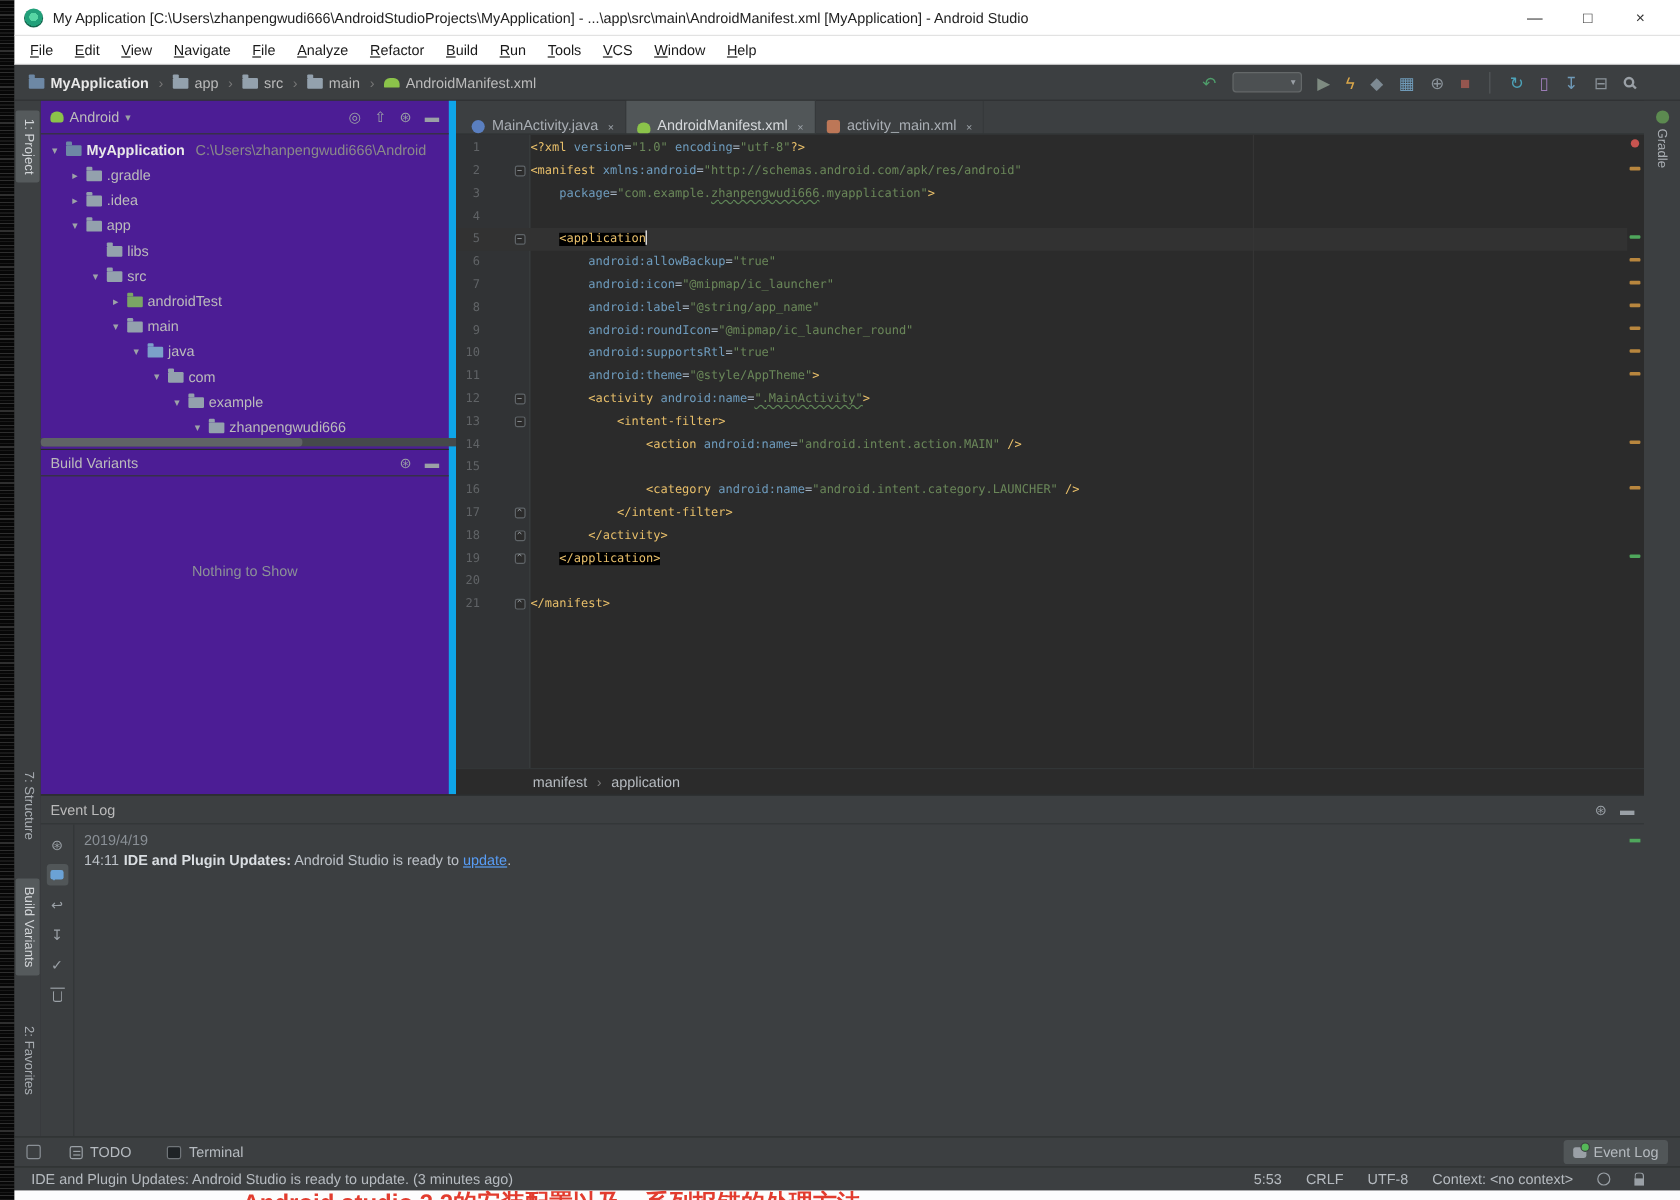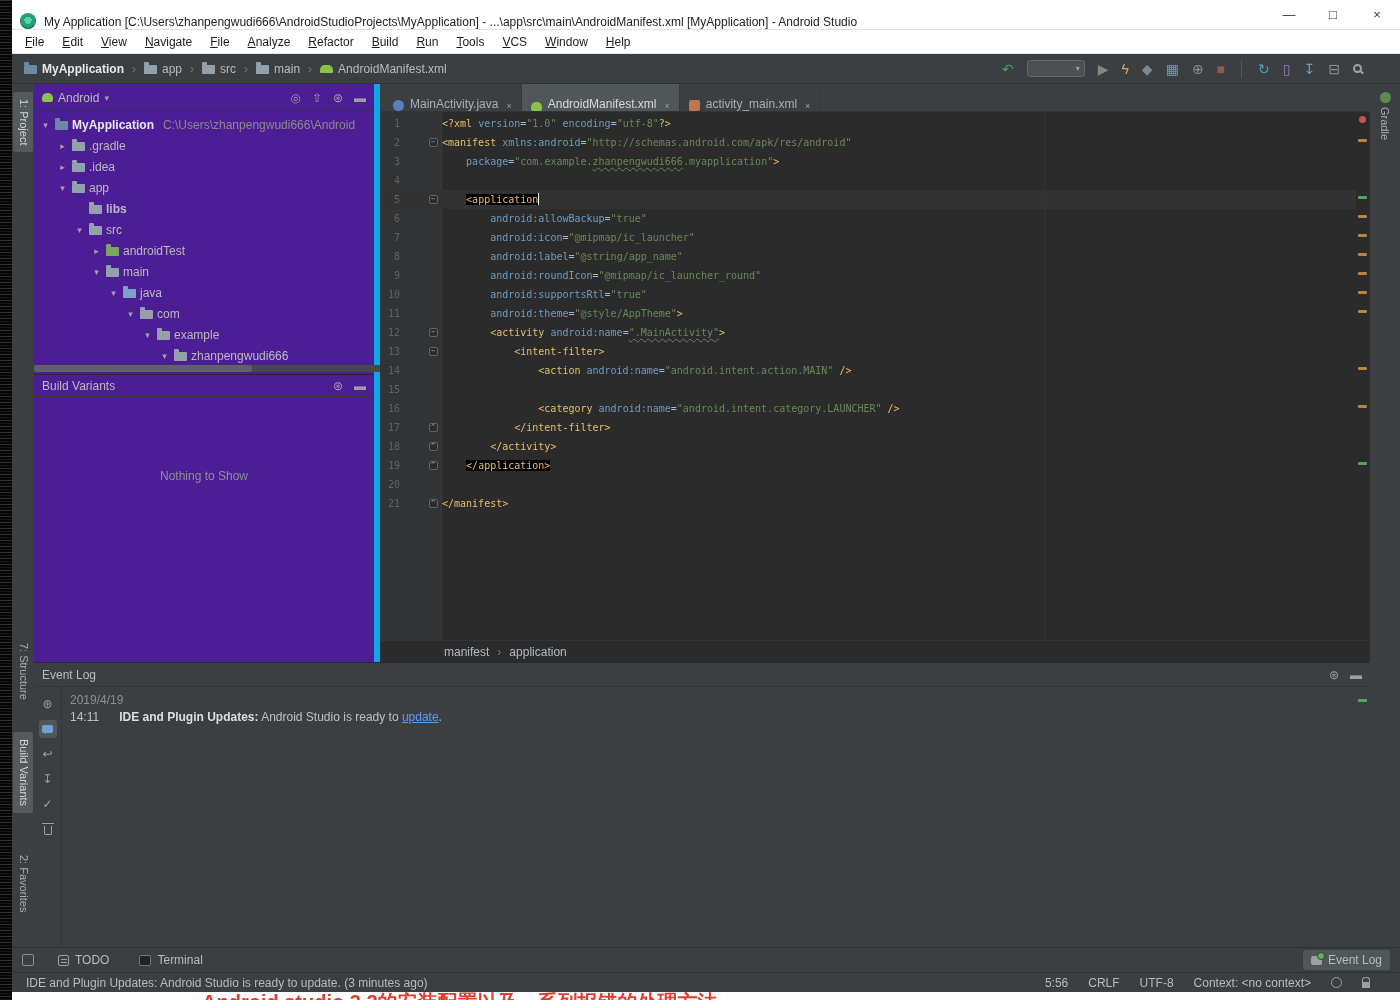--- a/index.html
+++ b/index.html
@@ -7,21 +7,21 @@
   body{font-family:"Liberation Sans",sans-serif;background:#2b2b2b;position:relative}
   #app{position:absolute;inset:0;width:1400px;height:1000px}
 
   
   #edge-noise{position:absolute;left:0;top:0;width:12px;height:1000px;background-color:#070707;
     background-image:repeating-linear-gradient(180deg,rgba(255,255,255,.16) 0 1px,transparent 1px 3px,rgba(255,255,255,.07) 3px 4px,transparent 4px 6px)}
   #blue-sliver{position:absolute;left:1393px;top:30px;width:7px;height:27px;background:#2f74d0}
 
   
   #titlebar{position:absolute;left:12px;top:0;width:1388px;height:30px;background:#ffffff;border-bottom:1px solid #e2e2e2;
-    display:flex;align-items:flex-end;gap:8px;padding:0 1px 0 8px}
+    display:flex;align-items:center;gap:8px;padding:0 11px 0 8px}
   #as-logo{width:16px;height:16px;border-radius:50%;flex:none;
     background:radial-gradient(circle at 50% 45%,#57d6a4 0 30%,#22a07a 31% 62%,#14674e 63% 100%)}
   #win-title{font-size:12px;color:#222;white-space:nowrap;overflow:hidden;flex:1}
   #win-controls{display:flex;flex:none}
   .wbtn{width:44px;height:30px;display:flex;align-items:center;justify-content:center;font-size:13px;color:#333}
 
   
   #menubar{position:absolute;left:12px;top:30px;width:1388px;height:24px;background:#ffffff;border-bottom:1px solid #e6e6e6;
     display:flex;align-items:center;padding-left:4px;font-size:12px;color:#1a1a1a}
   .menu-item{display:inline-block;padding:3px 9px}
@@ -128,21 +128,21 @@
   #el-rail{position:absolute;left:0;top:0;bottom:0;width:28px;border-right:1px solid #323637;
     display:flex;flex-direction:column;align-items:center;gap:7px;padding-top:8px}
   .rail-ico{width:18px;height:18px;display:flex;align-items:center;justify-content:center;font-size:12px;color:#9aa0a6;border-radius:3px}
   .rail-ico.active{background:#515658}
   .bubble{width:11px;height:8px;background:#6ba2d6;border-radius:2px;position:relative;display:inline-block}
   .bubble::after{content:"";position:absolute;left:1px;bottom:-4px;border:3px solid transparent;border-top-color:#6ba2d6;border-left-width:2px;border-right-width:2px}
   .trash{width:8px;height:9px;border:1px solid #9aa0a6;border-top:none;border-radius:0 0 2px 2px;position:relative;margin-top:3px;display:inline-block}
   .trash::before{content:"";position:absolute;left:-3px;right:-3px;top:-3px;height:1px;background:#9aa0a6}
   #el-content{position:absolute;left:36px;top:6px;right:20px;font-size:12px;color:#bcc1c7}
   .el-date{color:#8a9096;margin-bottom:3px}
-  .el-source{font-weight:bold;color:#dadee2;margin-left:20px}
+  .el-source{font-weight:bold;color:#dadee2;margin-left:4px}
   .el-link{color:#589df6;text-decoration:underline;cursor:pointer}
   #el-stripe-mark{position:absolute;right:3px;top:12px;width:9px;height:3px;background:#4fa75c}
 
   
   #bottombar{position:absolute;left:12px;top:947px;width:1388px;height:25px;background:#3c3f41;border-top:1px solid #2f3233;
     display:flex;align-items:center;font-size:12px;color:#b6bbc0;padding:0 10px}
   #tw-switch{width:12px;height:12px;border:1px solid #8a9096;border-radius:2px;margin-right:16px;flex:none}
   #bb-left{display:flex;gap:14px}
   #bb-right{margin-left:auto;display:flex}
   .bb-btn{display:flex;align-items:center;gap:6px;padding:3px 8px;border-radius:3px}
@@ -288,21 +288,21 @@
           <div class="trow" style="padding-left: 23px;">
             <span class="arrow">▸</span>
             <span class="fico folder"></span>
             <span class="tlabel">.idea</span>
           </div>
           <div class="trow" style="padding-left: 23px;">
             <span class="arrow">▾</span>
             <span class="fico folder"></span>
             <span class="tlabel">app</span>
           </div>
-          <div class="trow" style="padding-left: 40px; font-weight: bold;">
+          <div class="trow" style="padding-left: 40px;">
             <span class="arrow"></span>
             <span class="fico folder"></span>
             <span class="tlabel">libs</span>
           </div>
           <div class="trow" style="padding-left: 40px;">
             <span class="arrow">▾</span>
             <span class="fico folder"></span>
             <span class="tlabel">src</span>
           </div>
           <div class="trow" style="padding-left: 57px;">
@@ -566,21 +566,21 @@
         <div class="bb-btn active">
           <span class="ico-eventlog"></span>
           <span>Event Log</span>
         </div>
       </div>
   </div>
 
   <div id="statusbar">
     <span id="sb-msg">IDE and Plugin Updates: Android Studio is ready to update. (3 minutes ago)</span>
     <div id="sb-right">
-        <span class="sb-item">5:56</span>
+        <span class="sb-item">5:53</span>
         <span class="sb-item">CRLF</span>
         <span class="sb-item">UTF-8</span>
         <span class="sb-item">Context: &lt;no context&gt;</span>
         <span class="hector"></span>
         <span class="lock"></span>
       </div>
   </div>
 
   <div id="white-strip">
     <span id="overlay-text">Android studio 3.2的安装配置以及，系列报错的处理方法</span>

